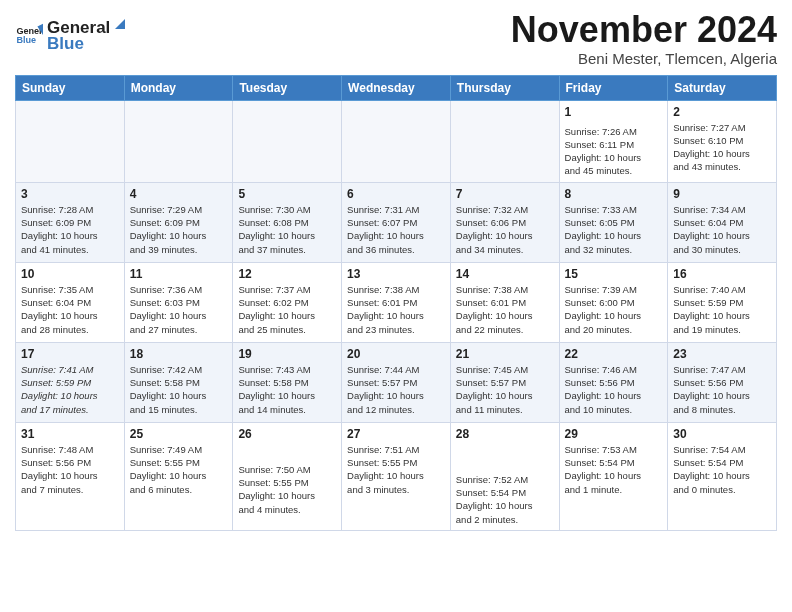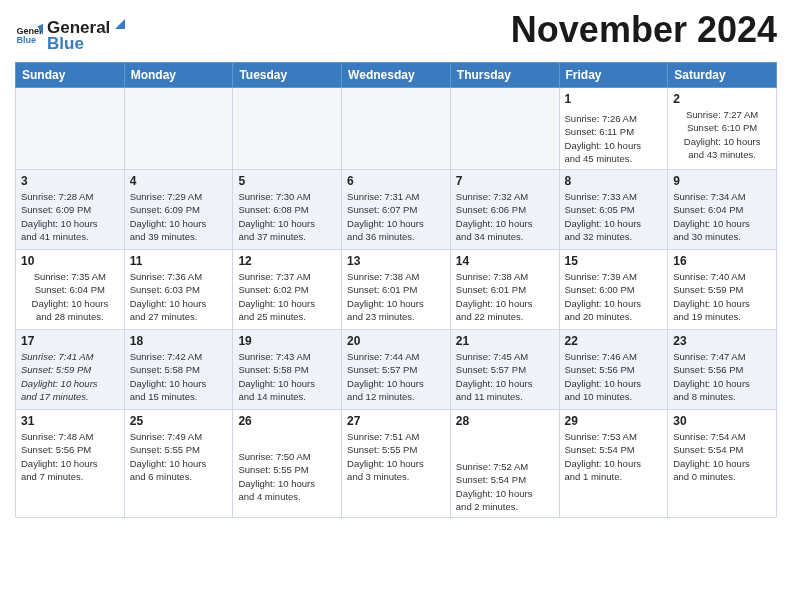--- a/index.html
+++ b/index.html
@@ -105,20 +105,21 @@
           <span style="font-size:17px;font-weight:bold;color:#222;">General</span>
           <svg width="18" height="18" viewBox="0 0 18 18" style="margin-left:1px;margin-bottom:-2px">
             <polygon points="4,14 14,14 14,4" fill="#3a7abf"></polygon>
           </svg>
         </div>
         <div style="font-size:17px;font-weight:bold;color:#3a7abf;margin-top:-4px;">Blue</div>
       </div>
     </div>
     <div class="title-block">
       <div class="month-title">November 2024</div>
+      <div class="subtitle">Beni Mester, Tlemcen, Algeria</div>
     </div>
   </div>
 
   <table>
     <thead>
       <tr id="thead-row">
           <th>Sunday</th>
           <th>Monday</th>
           <th>Tuesday</th>
           <th>Wednesday</th>
@@ -136,21 +137,21 @@
           <td class="empty"></td>
           <td>
             <span class="day-num">1</span>
             <div class="day-info" style="white-space: pre-line; margin-top: 6px;">Sunrise: 7:26 AM
 Sunset: 6:11 PM
 Daylight: 10 hours
 and 45 minutes.</div>
           </td>
           <td>
             <span class="day-num">2</span>
-            <div class="day-info" style="white-space: pre-line; text-align: center;">Sunrise: 7:27 AM
+            <div class="day-info" style="white-space: pre-line;">Sunrise: 7:27 AM
 Sunset: 6:10 PM
 Daylight: 10 hours
 and 43 minutes.</div>
           </td>
         </tr>
         <tr>
           <td style="background: rgb(240, 244, 250);">
             <span class="day-num">3</span>
             <div class="day-info" style="white-space: pre-line;">Sunrise: 7:28 AM
 Sunset: 6:09 PM
@@ -196,21 +197,21 @@
             <span class="day-num">9</span>
             <div class="day-info" style="white-space: pre-line;">Sunrise: 7:34 AM
 Sunset: 6:04 PM
 Daylight: 10 hours
 and 30 minutes.</div>
           </td>
         </tr>
         <tr>
           <td>
             <span class="day-num">10</span>
-            <div class="day-info" style="white-space: pre-line; text-align: center;">Sunrise: 7:35 AM
+            <div class="day-info" style="white-space: pre-line;">Sunrise: 7:35 AM
 Sunset: 6:04 PM
 Daylight: 10 hours
 and 28 minutes.</div>
           </td>
           <td>
             <span class="day-num">11</span>
             <div class="day-info" style="white-space: pre-line;">Sunrise: 7:36 AM
 Sunset: 6:03 PM
 Daylight: 10 hours
 and 27 minutes.</div>

